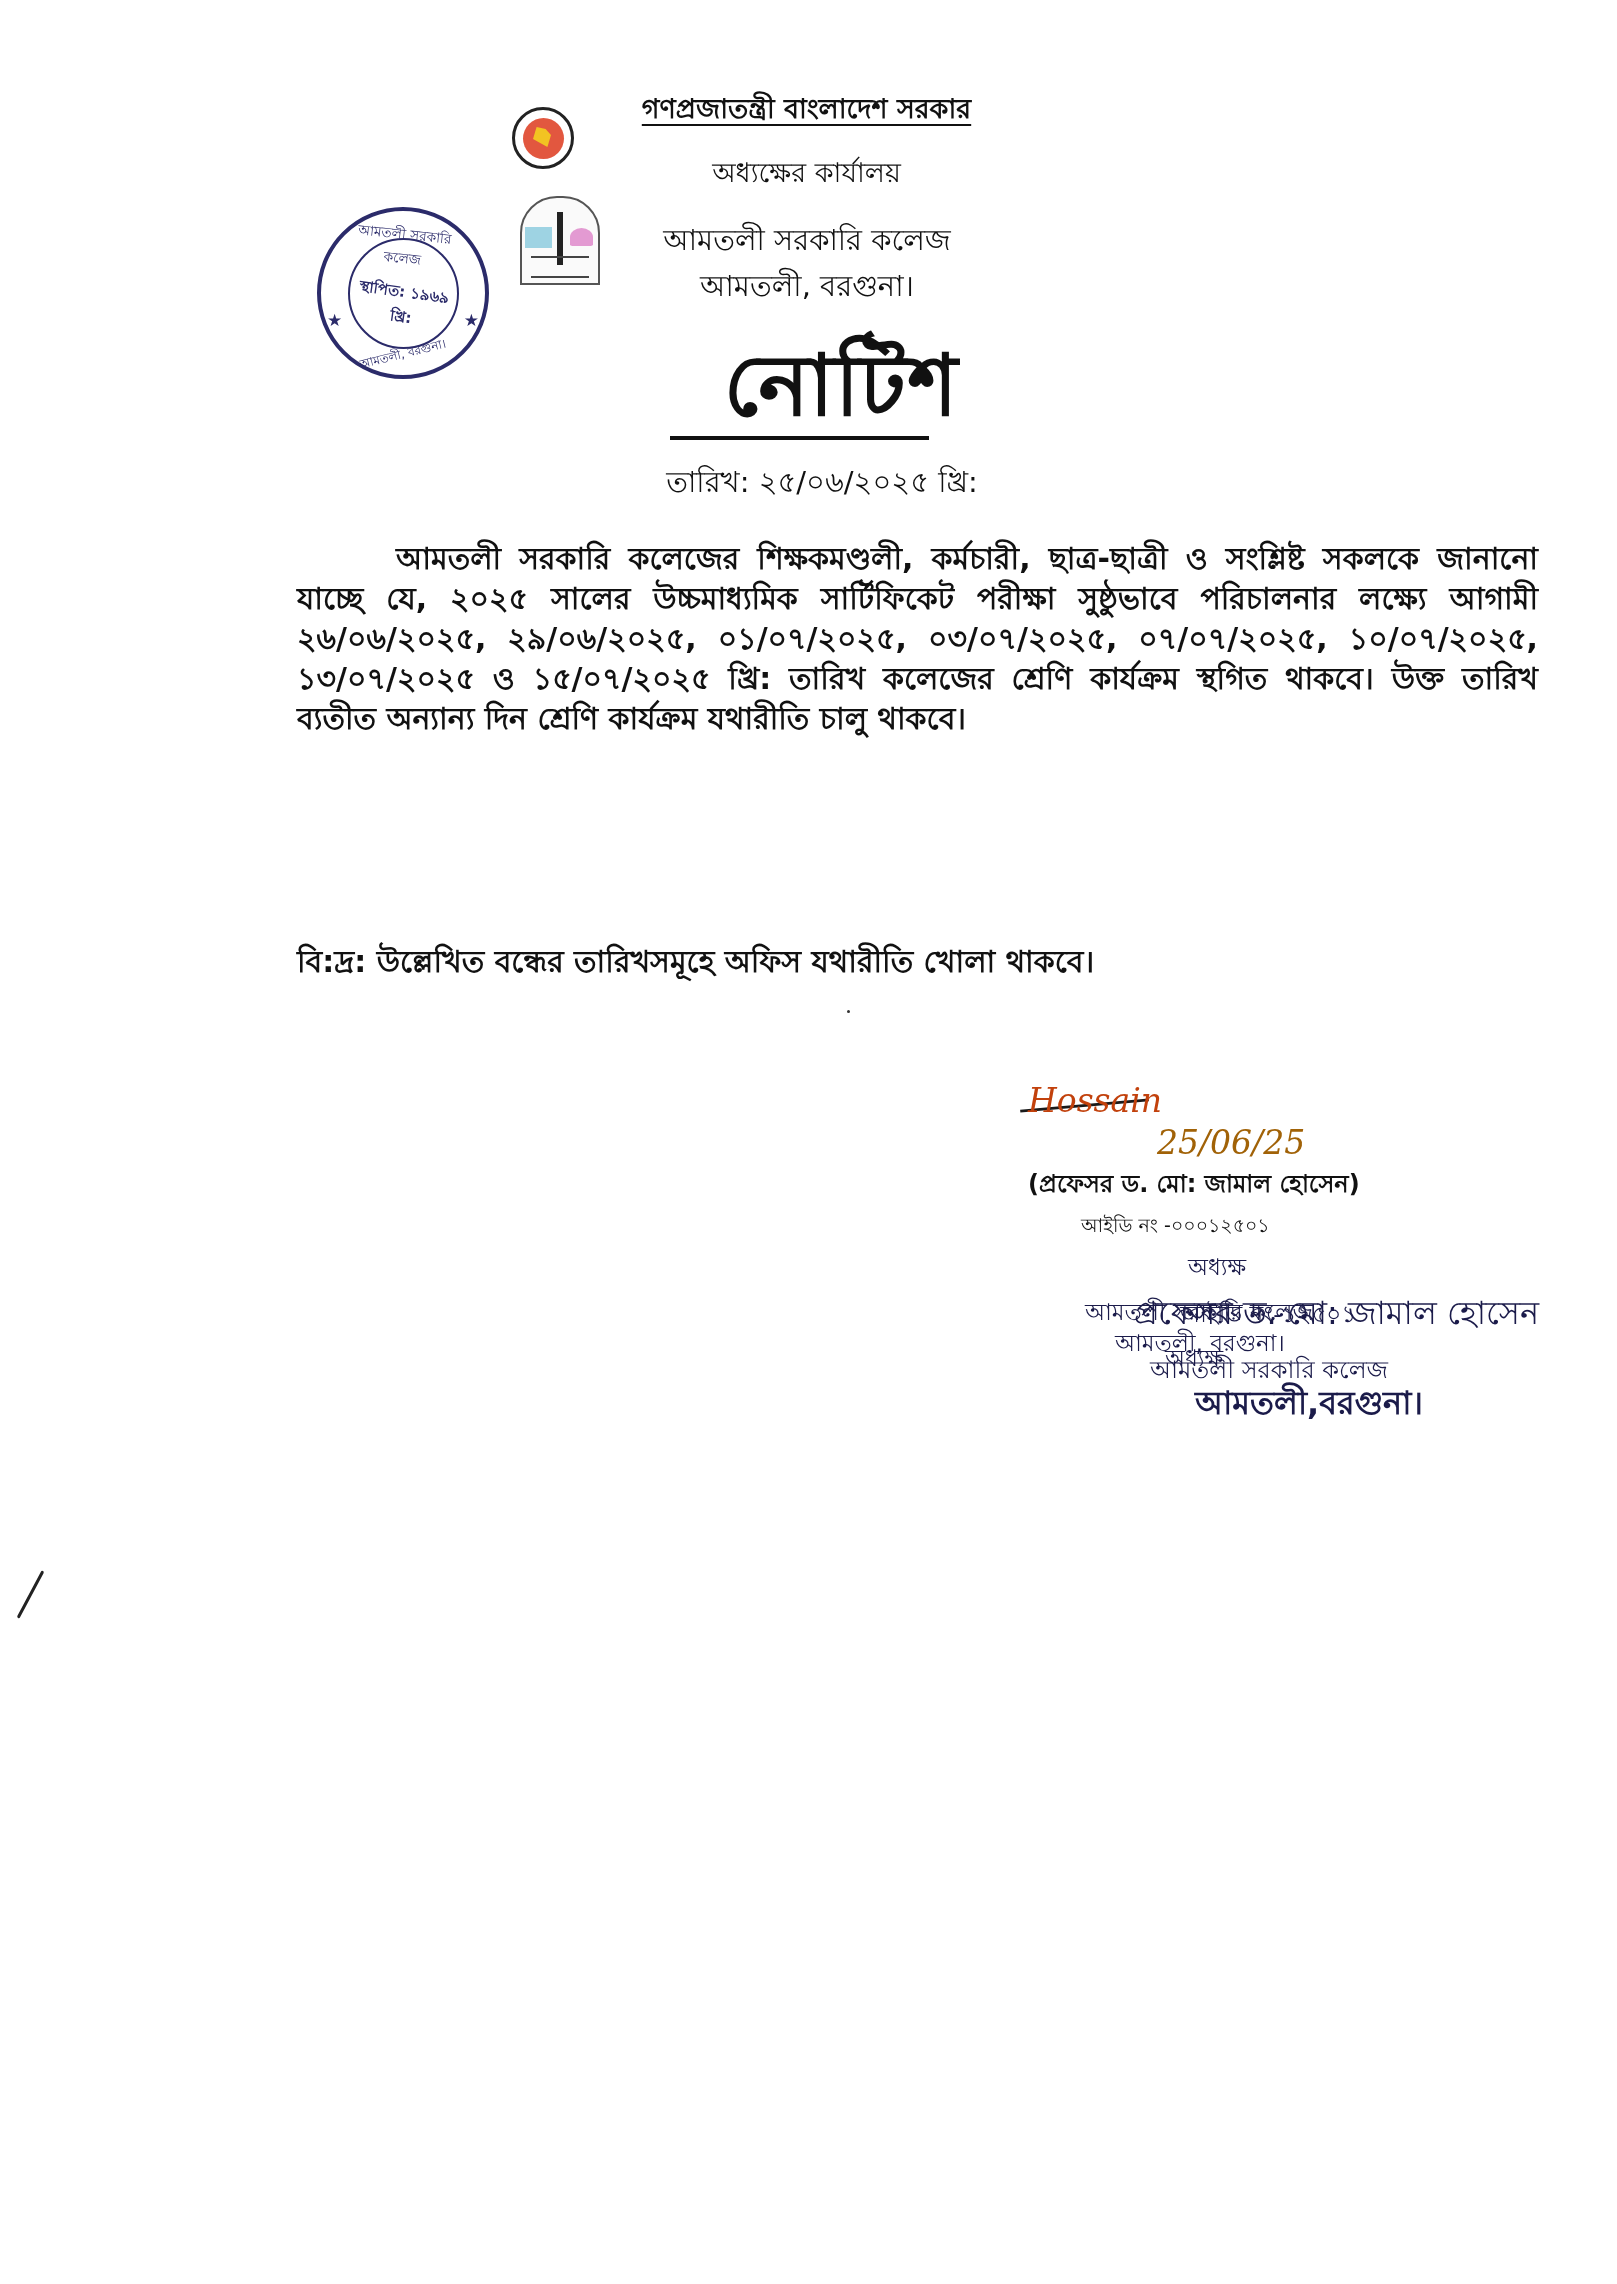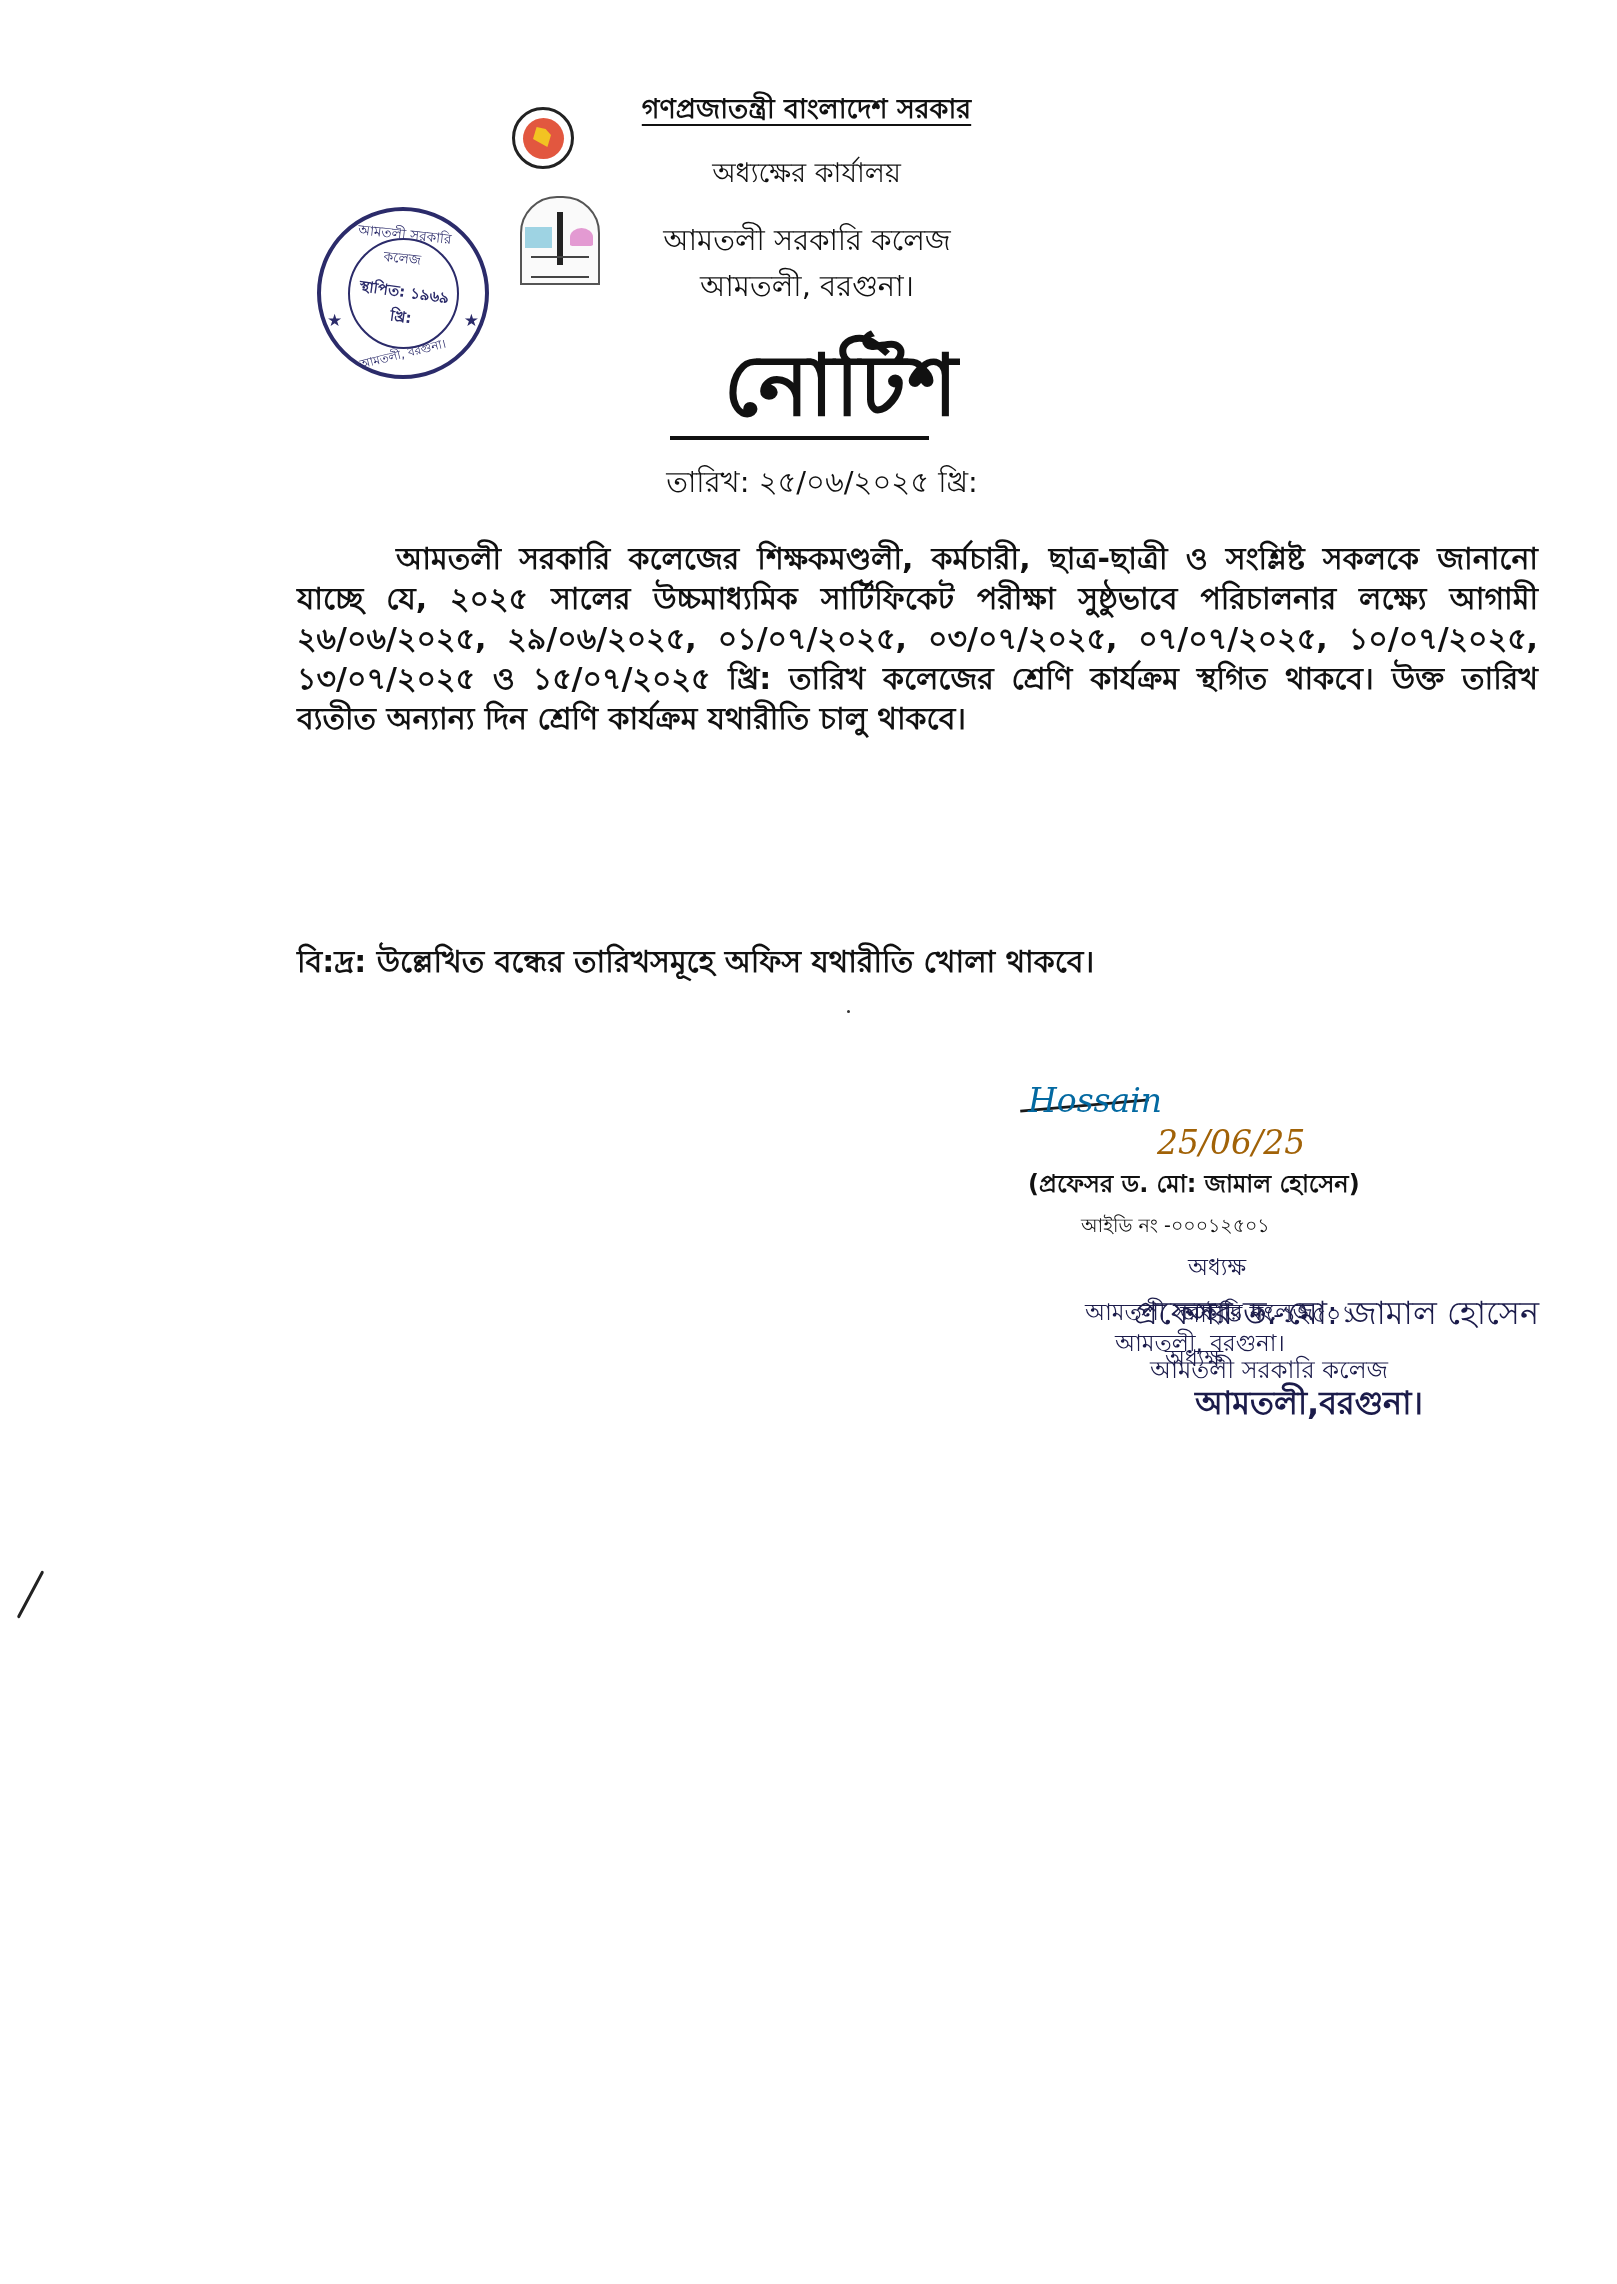--- a/index.html
+++ b/index.html
@@ -26,21 +26,21 @@
     .notice-underline { left: 670px; top: 436px; width: 259px; height: 3.8px; background: #111; }
 
     .date-line { left: 609px; top: 459px; width: 426px; font-size: 29px; }
 
     .body-para {
       left: 297px; top: 539px; width: 1241px; font-size: 30px; line-height: 40px;
       text-align: justify; text-indent: 99px; font-weight: bold;
     }
     .note-line { left: 297px; top: 938px; width: 990px; font-size: 30px; font-weight: bold; white-space: nowrap; }
 
-    .signature { left: 1028px; top: 1081px; font-family: "DejaVu Serif", serif; font-style: italic; font-size: 33px; color: #0369a1; }
+    .signature { left: 1028px; top: 1081px; font-family: "DejaVu Serif", serif; font-style: italic; font-size: 33px; color: #c2410c; }
     .sig-strike { left: 1020px; top: 1104px; width: 129px; height: 3px; background: #1a1a1a; transform: rotate(-5deg); }
     .sig-date { left: 1157px; top: 1123px; font-family: "DejaVu Serif", serif; font-style: italic; font-size: 33px; color: #a16207; }
 
     .sign-name { left: 1028px; top: 1165px; font-size: 24px; font-weight: bold; white-space: nowrap; }
     .sign-id { left: 1081px; top: 1211px; font-size: 19px; white-space: nowrap; }
 
     .stamp-text { color: #1b1b4a; font-size: 23px; white-space: nowrap; }
     .stamp-l1 { left: 1188px; top: 1249px; }
     .stamp-l2 { left: 1134px; top: 1288px; font-size: 32px; }
     .stamp-l3 { left: 1085px; top: 1294px; }

